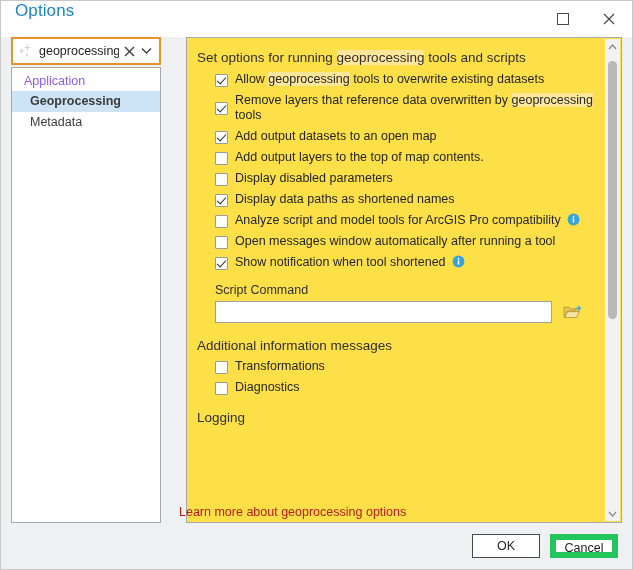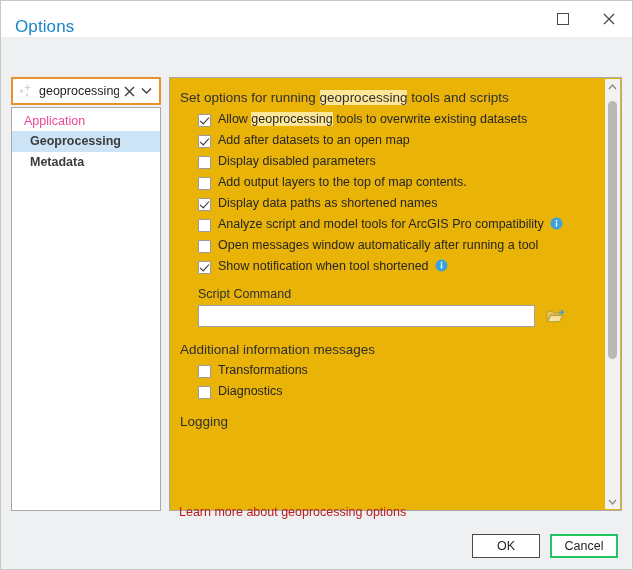--- a/index.html
+++ b/index.html
@@ -24,21 +24,21 @@
     display: flex;
     flex-direction: column;
   }
 
   
   #titlebar {
     height: 36px;
     min-height: 36px;
     background: #ffffff;
     display: flex;
-    align-items: flex-end;
+    align-items: flex-start;
     position: relative;
   }
   #title-text {
     margin-left: 14px;
     font-size: 17px;
     color: #1b86c9;
     letter-spacing: .1px;
   }
   .win-btns {
     position: absolute;
@@ -55,24 +55,23 @@
   .sq {
     width: 12px; height: 12px;
     border: 1.4px solid #4a4a4a;
     box-sizing: border-box;
   }
 
   
   #body-row {
     flex: 1;
     display: flex;
-    padding: 12px 10px;
-    gap: 8px;
-    box-sizing: border-box;
-    margin-top: 28px;
+    padding: 0 10px;
+    gap: 25px;
+    box-sizing: border-box;
   }
 
   
   #left-pane {
     width: 150px;
     min-width: 150px;
     display: flex;
     flex-direction: column;
   }
   #search-wrap {
@@ -107,38 +106,37 @@
     margin-top: 2px;
     background: #ffffff;
     border: 1px solid #a8a8a8;
     box-sizing: border-box;
     padding-top: 3px;
     overflow: hidden;
   }
   .nav-group {
     padding: 3px 0 3px 12px;
     font-size: 12.5px;
-    color: #ec4899;
+    color: #8b5cf6;
   }
   .nav-item {
     padding: 3px 0 4px 18px;
     font-size: 12.5px;
     color: #3c3c3c;
     cursor: default;
-    font-weight: bold;
   }
   .nav-item.selected {
     background: #cce4f5;
     font-weight: bold;
   }
 
   
   #right-pane {
     flex: 1;
-    background: #eab308;
+    background: #fde047;
     border: 1px solid #a8a8a8;
     box-sizing: border-box;
     position: relative;
     overflow: hidden;
   }
   #content {
     position: absolute;
     left: 0; top: 0; right: 16px; bottom: 0;
     padding: 8px 0 0 10px;
     overflow: hidden;
@@ -261,21 +259,21 @@
     display: flex;
     align-items: center;
     justify-content: flex-end;
     padding-right: 14px;
     gap: 10px;
     border-radius: 7px;
   }
   .dlg-btn {
     width: 68px; height: 24px;
     background: #ffffff;
-    border: 2px solid #22c55e;
+    border: 6px solid #22c55e;
     font-family: "Liberation Sans", sans-serif;
     font-size: 12.5px;
     color: #1f1f1f;
     cursor: default;
   }
   .dlg-btn.primary { border: 1px solid #4a4a4a; }
 </style>
 </head>
 <body>
 
@@ -340,29 +338,33 @@
           <span>Set options for running </span><span class="hl">geoprocessing</span><span> tools and scripts</span>
         </h2>
 
         <div id="options-list">
             <div class="cb-row">
               <span class="cb checked"></span>
               <span class="cb-label"><span>Allow </span><span class="hl">geoprocessing</span><span> tools to overwrite existing datasets</span></span>
             </div>
             <div class="cb-row">
               <span class="cb checked"></span>
-              <span class="cb-label"><span>Add after datasets to an open map</span></span>
+              <span class="cb-label"><span>Remove layers that reference data overwritten by </span><span class="hl">geoprocessing</span><span> tools</span></span>
+            </div>
+            <div class="cb-row">
+              <span class="cb checked"></span>
+              <span class="cb-label"><span>Add output datasets to an open map</span></span>
+            </div>
+            <div class="cb-row">
+              <span class="cb"></span>
+              <span class="cb-label"><span>Add output layers to the top of map contents.</span></span>
             </div>
             <div class="cb-row">
               <span class="cb"></span>
               <span class="cb-label"><span>Display disabled parameters</span></span>
-            </div>
-            <div class="cb-row">
-              <span class="cb"></span>
-              <span class="cb-label"><span>Add output layers to the top of map contents.</span></span>
             </div>
             <div class="cb-row">
               <span class="cb checked"></span>
               <span class="cb-label"><span>Display data paths as shortened names</span></span>
             </div>
             <div class="cb-row">
               <span class="cb"></span>
               <span class="cb-label"><span>Analyze script and model tools for ArcGIS Pro compatibility</span><svg class="info-ic" viewBox="0 0 16 16">
                   <circle cx="8" cy="8" r="7.3" fill="#37a3dd"></circle>
                   <rect x="7.1" y="6.6" width="1.8" height="5.2" fill="#fff"></rect>

